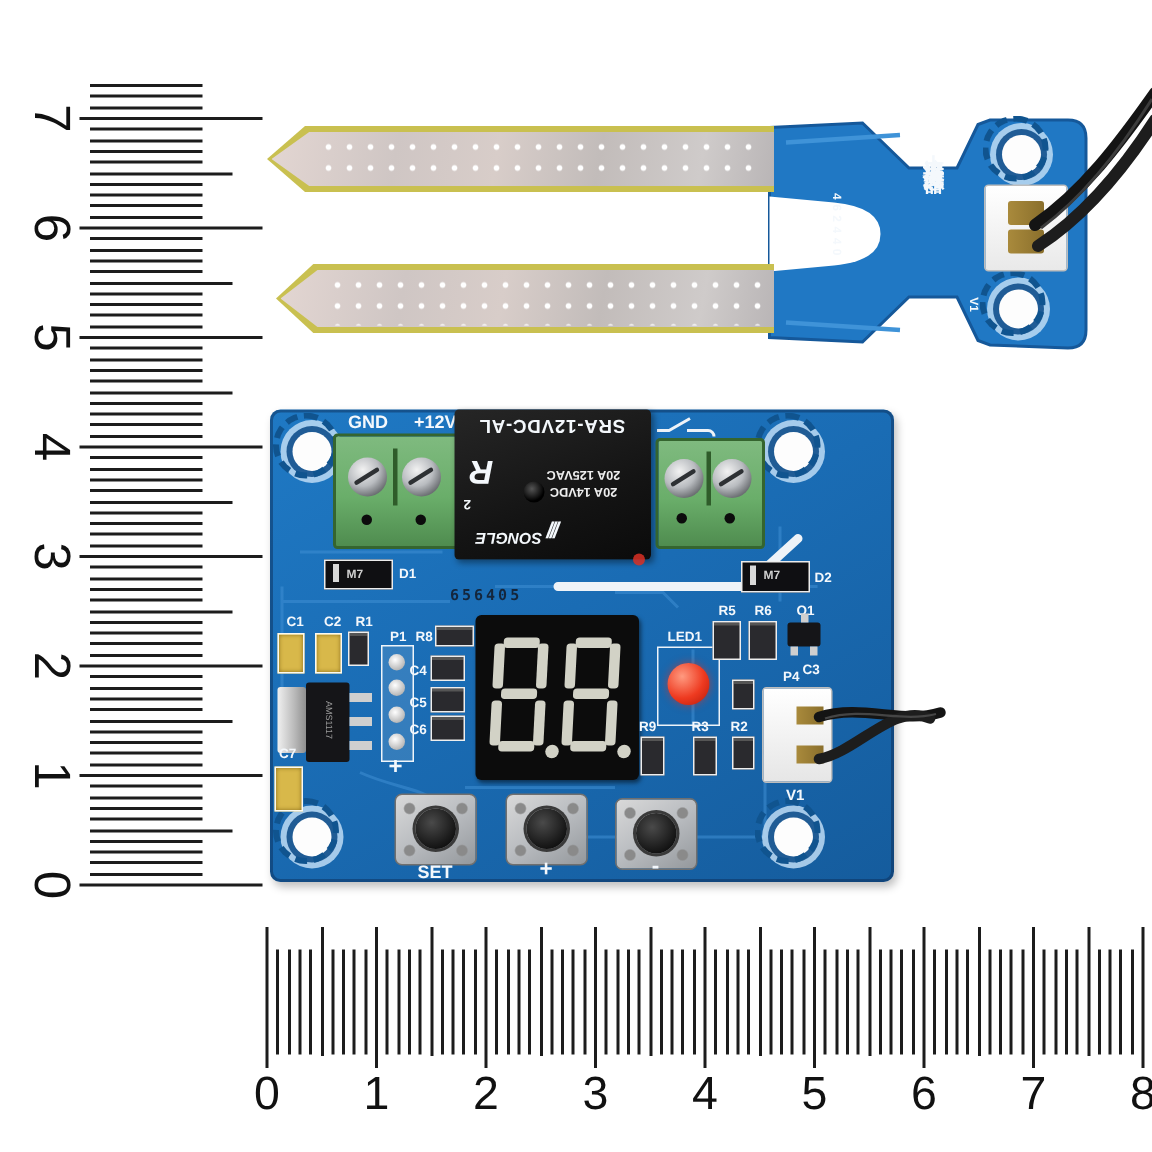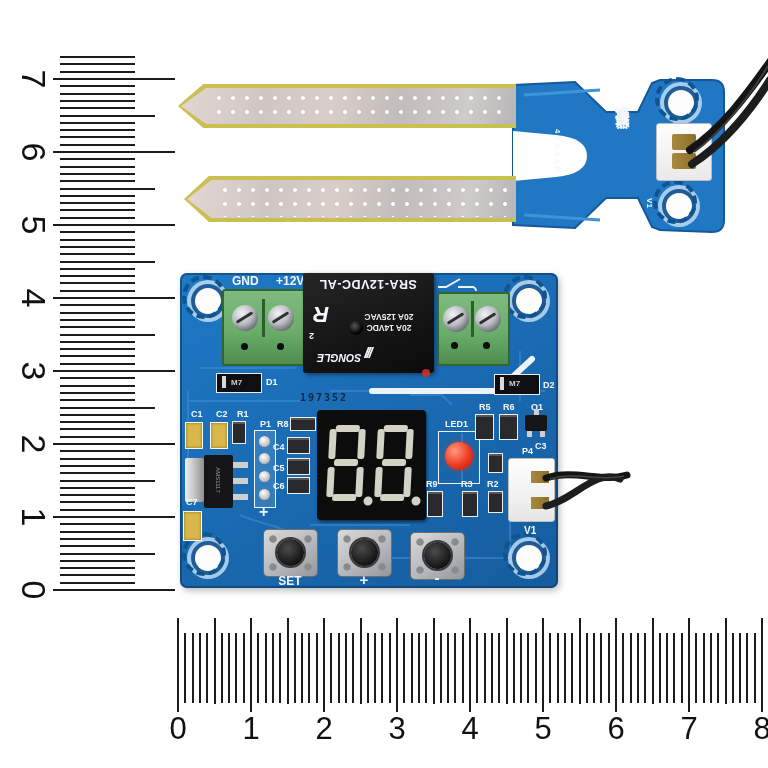--- a/index.html
+++ b/index.html
@@ -13,21 +13,21 @@
   
   .prong{position:absolute;background:#c9c050;
          clip-path:polygon(0 50%,7.5% 0,100% 0,100% 100%,7.5% 100%);}
   .prong .metal{position:absolute;left:3px;top:4px;right:0;bottom:4px;
          clip-path:polygon(0 50%,7.5% 0,100% 0,100% 100%,7.5% 100%);
          background:linear-gradient(100deg,#e3d6d2 0%,#cfc6c4 25%,#d8cdc9 45%,#c2bcba 65%,#cfcbca 85%,#b9b5b6 100%);}
   .prong .dots{position:absolute;left:30px;top:5px;right:6px;bottom:5px;
          background-image:radial-gradient(circle,#ffffff 1.6px,rgba(255,255,255,0) 2.2px);
          background-size:14px 14px;background-position:4px 2px;}
   
-  .board{position:absolute;left:180px;top:273px;width:378px;height:315px;border-radius:7px;
+  .board{position:absolute;left:180px;top:273px;width:416px;height:315px;border-radius:7px;
          background:linear-gradient(150deg,#1f79c4 0%,#1a6cb4 45%,#155c9d 100%);
          box-shadow:inset 0 0 0 2px rgba(10,40,80,.45), 2px 3px 6px rgba(0,0,0,.25);}
   .hole{position:absolute;width:26px;height:26px;border-radius:50%;background:#fdfdfd;
         box-shadow:0 0 0 4px rgba(18,80,140,.9),0 0 0 8px rgba(190,220,245,.85);}
   .hole::after{content:"";position:absolute;left:-13px;top:-13px;width:44px;height:44px;
         border:4px dashed #10548f;border-radius:50%;box-sizing:border-box;}
   .sk{position:absolute;color:#f4f8fc;font-weight:bold;font-size:9px;line-height:10px;}
   .comp{position:absolute;border:1px solid rgba(255,255,255,.92);background:#123f6d;}
   .cap{background:#d8b84a;box-shadow:inset 0 0 3px #8a6d1c;}
   .res{background:#2a2a2e;box-shadow:inset 0 2px 0 #555;}
@@ -332,21 +332,21 @@
     <span class="sk" style="left:14px;top:4px;color:#cfcfcf;font-size:8px;">M7</span>
     <div class="abs" style="left:5px;top:2px;width:4px;height:12px;background:#d8d8d8;"></div>
   </div>
   <span class="sk" style="left:86px;top:104px;">D1</span>
   <div class="comp" style="left:314px;top:101px;width:44px;height:19px;background:#0f0f12;">
     <span class="sk" style="left:14px;top:4px;color:#cfcfcf;font-size:8px;">M7</span>
     <div class="abs" style="left:5px;top:2px;width:4px;height:13px;background:#d8d8d8;"></div>
   </div>
   <span class="sk" style="left:363px;top:107px;">D2</span>
 
-  <span style="position:absolute;left:120px;top:119px;font-family:'DejaVu Sans Mono',monospace;font-size:10px;font-weight:bold;color:#14263c;letter-spacing:2px;">197352</span>
+  <span style="position:absolute;left:120px;top:119px;font-family:'DejaVu Sans Mono',monospace;font-size:10px;font-weight:bold;color:#14263c;letter-spacing:2px;">656405</span>
   <div class="abs" style="left:242px;top:96px;width:8px;height:8px;border-radius:50%;background:#d93025;opacity:.85;"></div>
 
   <span class="sk" style="left:11px;top:136px;">C1</span>
   <div class="comp cap" style="left:5px;top:149px;width:16px;height:25px;"></div>
   <span class="sk" style="left:36px;top:136px;">C2</span>
   <div class="comp cap" style="left:30px;top:149px;width:16px;height:25px;"></div>
   <span class="sk" style="left:57px;top:136px;">R1</span>
   <div class="comp res" style="left:52px;top:148px;width:12px;height:21px;"></div>
 
   <div class="abs" style="left:5px;top:185px;width:19px;height:44px;background:linear-gradient(90deg,#f0f0f0,#b9b9b9 60%,#8f8f8f);border-radius:2px;"></div>

